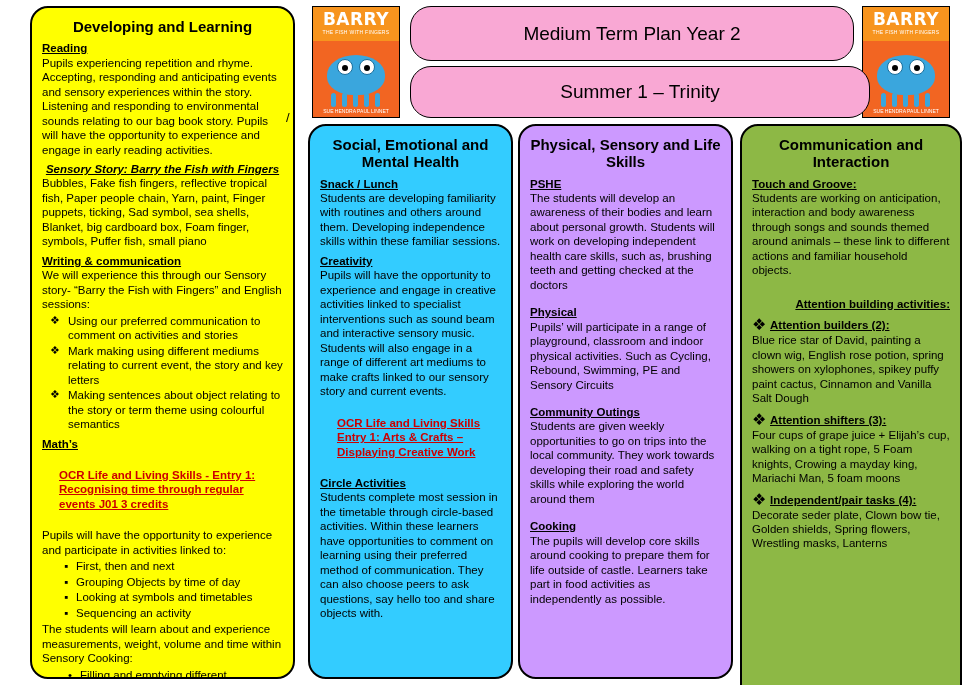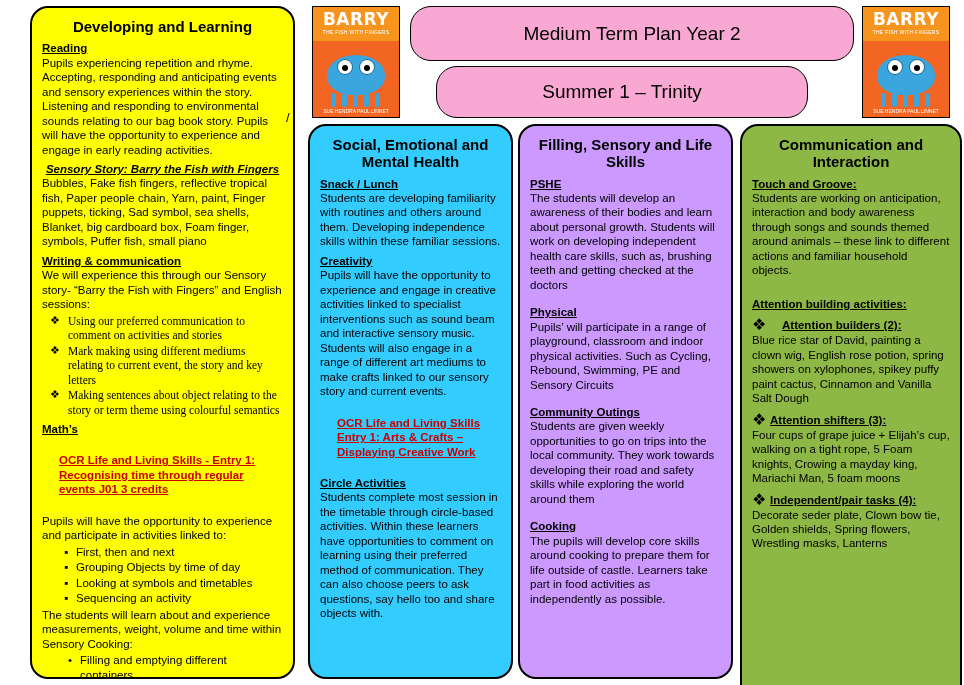--- a/index.html
+++ b/index.html
@@ -85,21 +85,20 @@
     margin: 2px 0 2px 0;
     padding-left: 20px;
     font-size: 11.5px;
     line-height: 1.26;
   }
   ul.diamond { list-style: none; padding-left: 8px; }
   ul.diamond > li {
     position: relative;
     padding-left: 18px;
     margin-bottom: 1px;
-    font-family: Liberation Serif, serif;
   }
   ul.diamond > li:before {
     content: "\2756";
     position: absolute;
     left: 0; top: 0;
     color: #000;
     font-size: 11px;
   }
   ul.sq { list-style: none; padding-left: 22px; }
   ul.sq > li {
@@ -129,21 +128,21 @@
     position: absolute;
     background: #f9a8d4;
     border: 1px solid #000;
     border-radius: 21px;
     display: flex;
     align-items: center;
     justify-content: center;
     font-size: 19px;
   }
   #hdr-title { left: 410px; top: 6px; width: 444px; height: 55px; }
-  #hdr-term  { left: 410px; top: 66px; width: 372px; height: 52px; margin-left: 26px; }
+  #hdr-term  { left: 410px; top: 66px; width: 460px; height: 52px; }
 
   
   .cover {
     position: absolute;
     width: 88px; height: 112px;
     border: 1px solid #000;
     background: #f06a2a;
     overflow: hidden;
   }
   #cover-left { left: 312px; top: 6px; }
@@ -309,21 +308,21 @@
     <div class="sec-head">Creativity</div>
     <p class="body-txt">Pupils will have the opportunity to experience and engage in creative activities linked to specialist interventions such as sound beam and interactive sensory music. Students will also engage in a range of different art mediums to make crafts linked to our sensory story and current events.</p>
 
     <p class="red-txt">OCR Life and Living Skills Entry 1: Arts &amp; Crafts – Displaying Creative Work</p>
 
     <div class="sec-head">Circle Activities</div>
     <p class="body-txt">Students complete most session in the timetable through circle-based activities. Within these learners have opportunities to comment on learning using their preferred method of communication. They can also choose peers to ask questions, say hello too and share objects with.</p>
   </div>
 
   <div class="panel p-purple">
-    <div class="panel-title">Filling, Sensory and Life Skills</div>
+    <div class="panel-title">Physical, Sensory and Life Skills</div>
 
     <div class="sec-head">PSHE</div>
     <p class="body-txt">The students will develop an awareness of their bodies and learn about personal growth. Students will work on developing independent health care skills, such as, brushing teeth and getting checked at the doctors</p>
     <div style="height:8px"></div>
 
     <div class="sec-head">Physical</div>
     <p class="body-txt">Pupils’ will participate in a range of playground, classroom and indoor physical activities. Such as Cycling, Rebound, Swimming, PE and Sensory Circuits</p>
     <div style="height:8px"></div>
 
     <div class="sec-head">Community Outings</div>
@@ -334,25 +333,25 @@
     <p class="body-txt">The pupils will develop core skills around cooking to prepare them for life outside of castle. Learners take part in food activities as independently as possible.</p>
   </div>
 
   <div class="panel p-green">
     <div class="panel-title">Communication and Interaction</div>
 
     <div class="sec-head">Touch and Groove:</div>
     <p class="body-txt">Students are working on anticipation, interaction and body awareness through songs and sounds themed around animals – these link to different actions and familiar household objects.</p>
 
     <div style="height:14px"></div>
-    <div class="sec-head" style="text-align:left">Attention building activities:</div>
+    <div class="sec-head" style="text-align:right">Attention building activities:</div>
 
     <div style="position:relative;padding-left:18px;margin-top:4px;">
       <span style="position:absolute;left:0;top:0;">❖</span>
-      <span class="sec-head" style="margin:12px">Attention builders (2):</span>
+      <span class="sec-head" style="margin:0">Attention builders (2):</span>
     </div>
     <p class="body-txt">Blue rice star of David, painting a clown wig, English rose potion, spring showers on xylophones, spikey puffy paint cactus, Cinnamon and Vanilla Salt Dough</p>
 
     <div style="position:relative;padding-left:18px;margin-top:4px;">
       <span style="position:absolute;left:0;top:0;">❖</span>
       <span class="sec-head" style="margin:0">Attention shifters (3):</span>
     </div>
     <p class="body-txt">Four cups of grape juice + Elijah’s cup, walking on a tight rope, 5 Foam knights, Crowing a mayday king, Mariachi Man, 5 foam moons</p>
 
     <div style="position:relative;padding-left:18px;margin-top:4px;">

